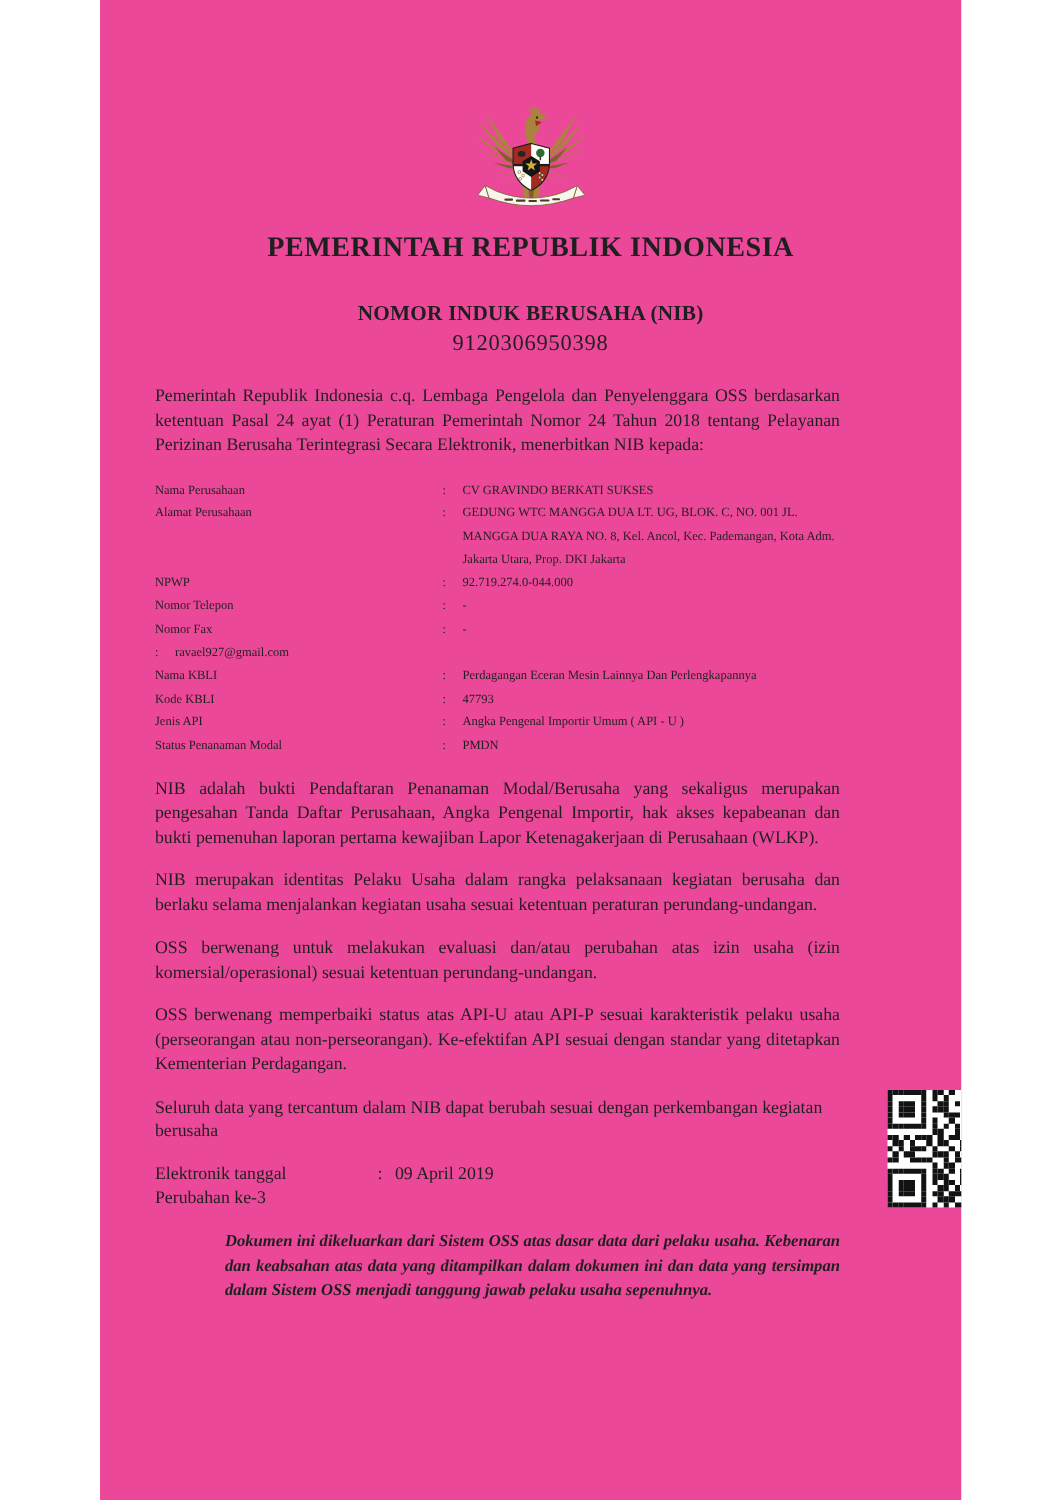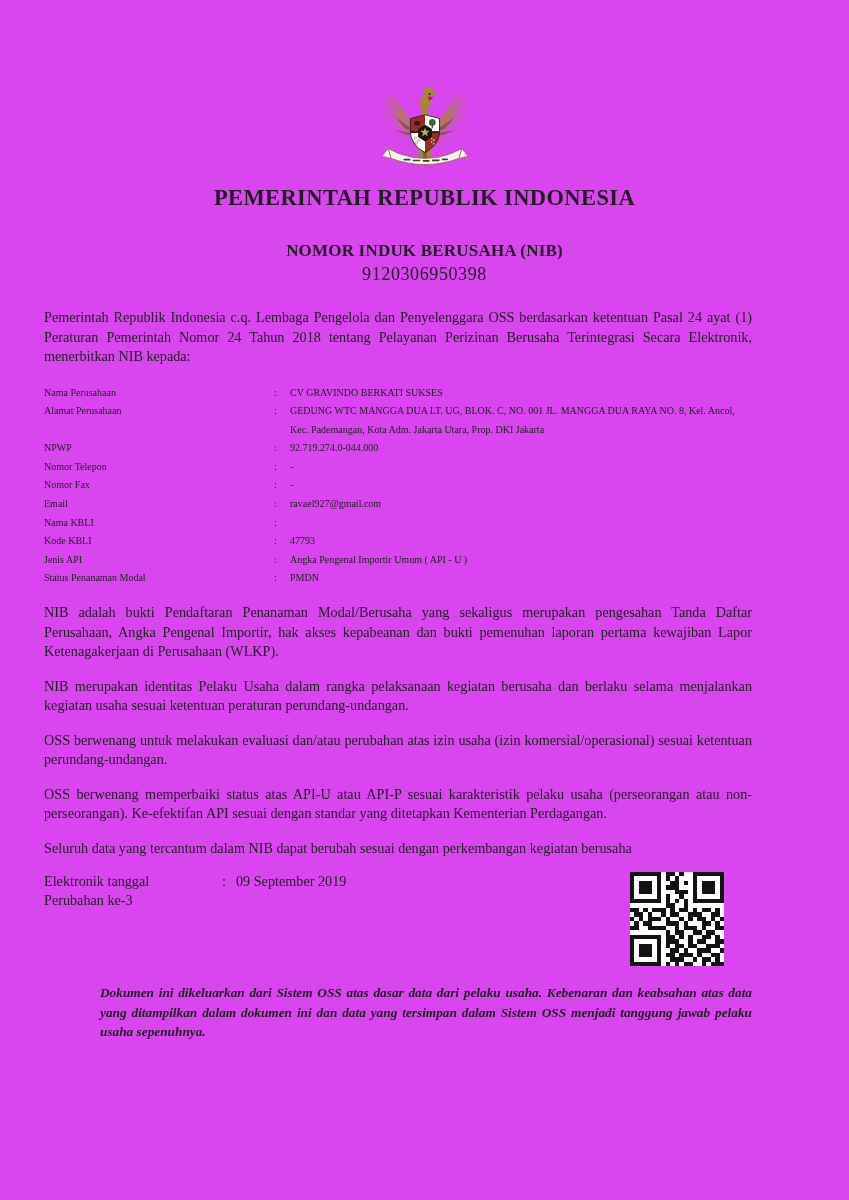--- a/index.html
+++ b/index.html
@@ -11,24 +11,24 @@
     --ink:#1f1f1f;
   }
   *{margin:0;padding:0;box-sizing:border-box;}
   html,body{background:#ffffff;}
   body{
     font-family:"Liberation Serif","DejaVu Serif",serif;
     color:var(--ink);
   }
   .page{
     position:relative;
-    width:849px;
+    width:689px;
     height:1200px;
     margin:0 auto;
-    background:#d946ef;
+    background:#ec4899;
     overflow:hidden;
   }
   .content{
     padding:0 97px 0 44px;
   }
   .emblem{
     display:block;
     margin:84px auto 0 auto;
   }
   .title{
@@ -215,27 +215,27 @@
         <div class="lbl">Nomor Telepon</div>
         <div class="sep">:</div>
         <div class="val">-</div>
       </div>
       <div class="detail-row">
         <div class="lbl">Nomor Fax</div>
         <div class="sep">:</div>
         <div class="val">-</div>
       </div>
       <div class="detail-row">
-        <div class="lbl">Email</div>
         <div class="sep">:</div>
         <div class="val">ravael927@gmail.com</div>
       </div>
       <div class="detail-row">
         <div class="lbl">Nama KBLI</div>
         <div class="sep">:</div>
+        <div class="val">Perdagangan Eceran Mesin Lainnya Dan Perlengkapannya</div>
       </div>
       <div class="detail-row">
         <div class="lbl">Kode KBLI</div>
         <div class="sep">:</div>
         <div class="val">47793</div>
       </div>
       <div class="detail-row">
         <div class="lbl">Jenis API</div>
         <div class="sep">:</div>
         <div class="val">Angka Pengenal Importir Umum ( API - U )</div>
@@ -250,21 +250,21 @@
     <p class="body-par">NIB adalah bukti Pendaftaran Penanaman Modal/Berusaha yang sekaligus merupakan pengesahan Tanda Daftar Perusahaan, Angka Pengenal Importir, hak akses kepabeanan dan bukti pemenuhan laporan pertama kewajiban Lapor Ketenagakerjaan di Perusahaan (WLKP).</p>
     <p class="body-par">NIB merupakan identitas Pelaku Usaha dalam rangka pelaksanaan kegiatan berusaha dan berlaku selama menjalankan kegiatan usaha sesuai ketentuan peraturan perundang-undangan.</p>
     <p class="body-par">OSS berwenang untuk melakukan evaluasi dan/atau perubahan atas izin usaha (izin komersial/operasional) sesuai ketentuan perundang-undangan.</p>
     <p class="body-par">OSS berwenang memperbaiki status atas API-U atau API-P sesuai karakteristik pelaku usaha (perseorangan atau non-perseorangan). Ke-efektifan API sesuai dengan standar yang ditetapkan Kementerian Perdagangan.</p>
     <p class="body-par no-justify">Seluruh data yang tercantum dalam NIB dapat berubah sesuai dengan perkembangan kegiatan berusaha</p>
 
     <div class="issuance">
       <div class="issue-row">
         <div class="lbl">Elektronik tanggal</div>
         <div class="sep">:</div>
-        <div class="val">09 September 2019</div>
+        <div class="val">09 April 2019</div>
       </div>
       <div>Perubahan ke-3</div>
     </div>
 
   </div>
 
   <div class="qr">
       <div class="on"></div>
       <div class="on"></div>
       <div class="on"></div>

